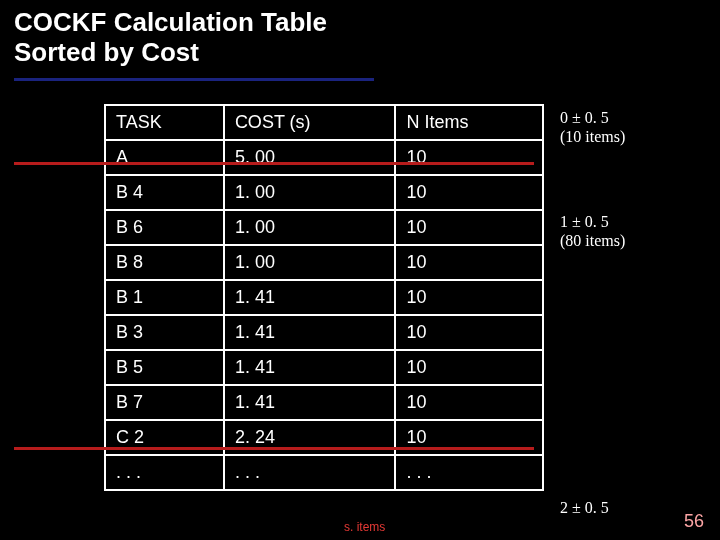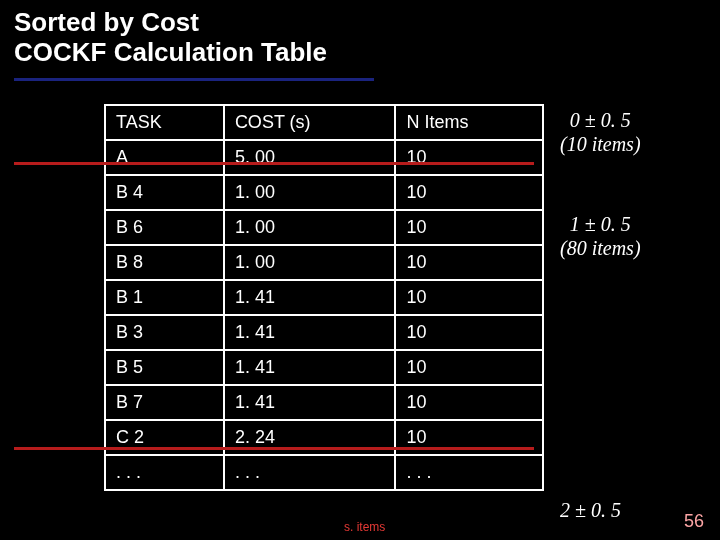--- a/index.html
+++ b/index.html
@@ -6,33 +6,33 @@
   html, body { width: 720px; height: 540px; background: #000; color: #fff; font-family: Arial, Helvetica, sans-serif; overflow: hidden; }
   .slide { position: relative; width: 720px; height: 540px; padding: 8px 14px; }
   .title { font-size: 26px; font-weight: bold; line-height: 1.15; margin-bottom: 6px; }
   .underline { position: absolute; left: 14px; top: 78px; width: 360px; height: 3px; background: #1a237e; }
   .content { position: absolute; top: 104px; left: 14px; right: 14px; bottom: 8px; }
   table { border-collapse: collapse; width: 440px; margin-left: 90px; }
   th, td { border: 2px solid #fff; padding: 6px 10px; font-size: 18px; text-align: left; font-weight: normal; color: #fff; background: #000; }
   thead th { font-weight: normal; }
   .rule-top { position: absolute; left: 14px; width: 520px; height: 3px; background: #b71c1c; top: 162px; }
   .rule-bot { position: absolute; left: 14px; width: 520px; height: 3px; background: #b71c1c; top: 447px; }
-  .ann { position: absolute; left: 560px; font-family: "Times New Roman", Times, serif; font-style: italic; font-size: 20px; line-height: 1.2; text-align: center; }
+  .ann { position: absolute; left: 560px; font-family: "Times New Roman", Times, serif; font-size: 16px; line-height: 1.2; }
   .ann1 { top: 108px; }
   .ann2 { top: 212px; }
   .ann3 { top: 498px; }
   .pagenum { position: absolute; right: 16px; bottom: 8px; font-size: 18px; color: #fca5a5; }
   .scard { position: absolute; left: 344px; bottom: 6px; font-size: 12px; color: #e53935; }
 </style>
 </head>
 <body>
 <div class="slide">
   <div class="title">
+    <div>COCKF Calculation Table</div>
     <div>Sorted by Cost</div>
-    <div>COCKF Calculation Table</div>
   </div>
   <div class="underline"></div>
 
   <div class="content">
     <table>
       <thead>
         <tr>
           <th>TASK</th>
           <th>COST (s)</th>
           <th>N Items</th>

